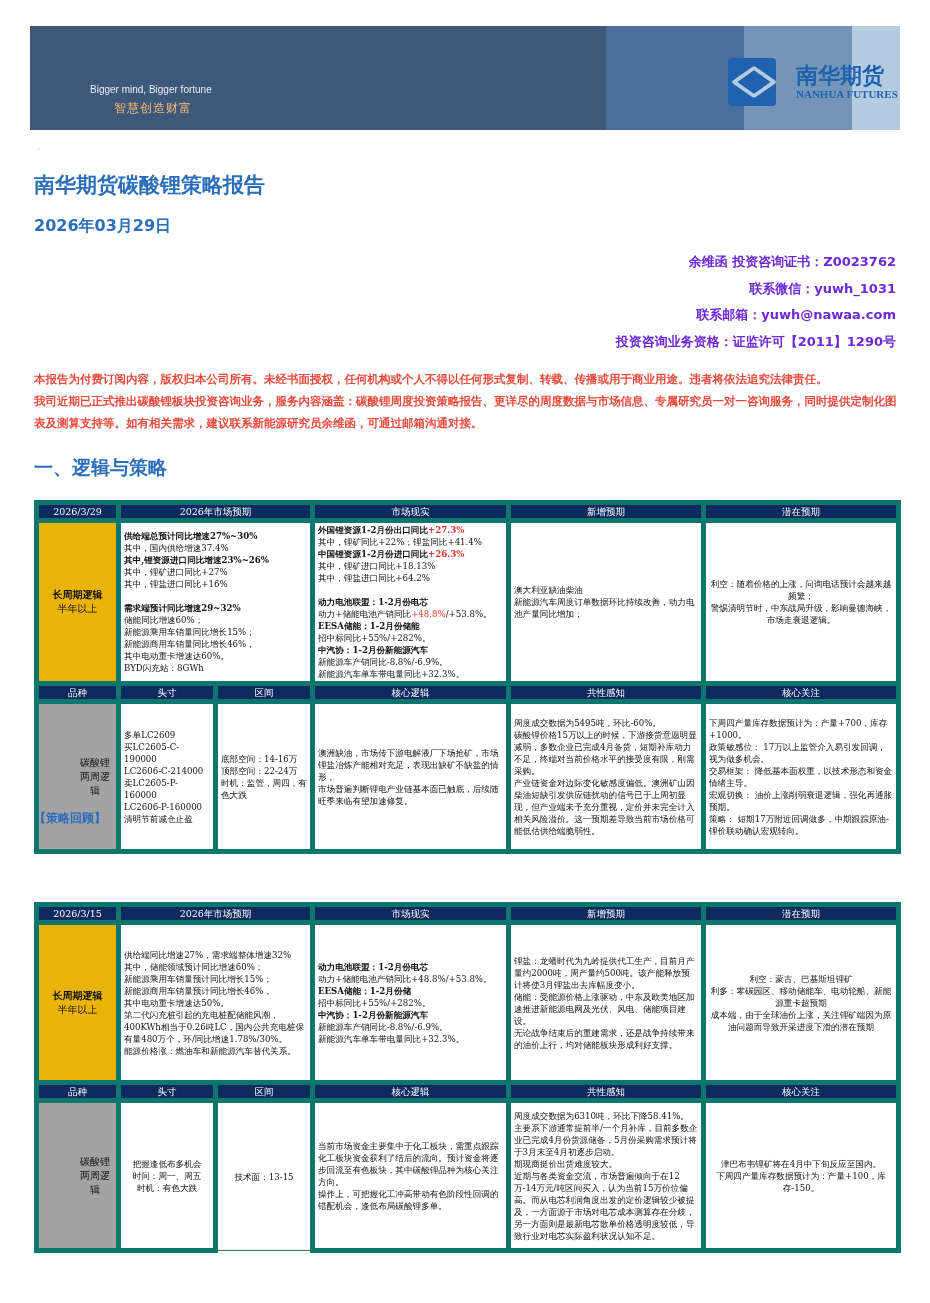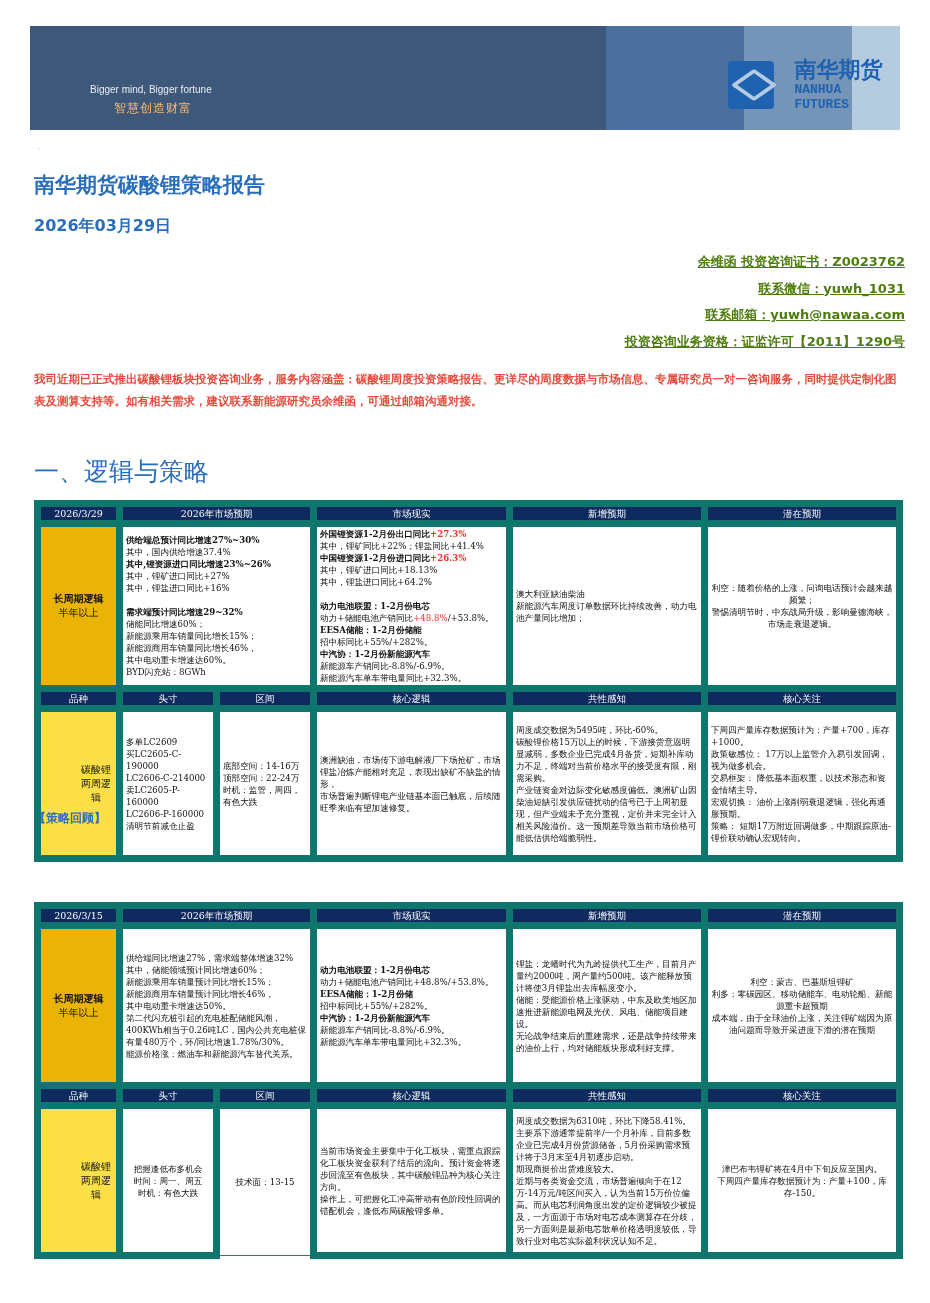--- a/index.html
+++ b/index.html
@@ -8,33 +8,33 @@
   .banner .band1 { position: absolute; left: 576px; top: 0; width: 138px; height: 104px; background: #4a6f9e; }
   .banner .band2 { position: absolute; left: 714px; top: 0; width: 138px; height: 104px; background: #7494b8; }
   .banner .band3 { position: absolute; left: 822px; top: 0; width: 48px; height: 104px; background: #b5cbe0; }
   .banner .slogan-en { position: absolute; left: 60px; top: 58px; color: #e8eef5; font-size: 10px; font-family: "Liberation Sans", sans-serif; }
   .banner .slogan-cn { position: absolute; left: 84px; top: 74px; color: #fdba74; font-size: 12px; letter-spacing: 1px; }
   .logo { position: absolute; left: 698px; top: 32px; display: flex; align-items: center; }
   .logo-mark { width: 48px; height: 48px; background: #1e62b0; border-radius: 4px; position: relative; }
   .logo-mark::before { content: ""; position: absolute; left: 12px; top: 10px; width: 20px; height: 20px; border: 4px solid #b5cbe0; transform: rotate(45deg) skew(-10deg,-10deg); border-radius: 3px; }
   .logo-text { margin-left: 20px; }
   .logo-cn { color: #1e62b0; font-size: 22px; font-weight: bold; line-height: 24px; }
-  .logo-en { color: #1e62b0; font-size: 13px; font-weight: bold; font-family: Liberation Mono, monospace; }
+  .logo-en { color: #1e62b0; font-size: 11px; font-weight: bold; font-family: Liberation Serif, serif; }
   .dot { position: absolute; left: 38px; top: 145px; font-size: 6px; color: #555; }
   .title { position: absolute; left: 34px; top: 171px; font-size: 21px; font-weight: bold; color: #2a6ebb; }
   .date { position: absolute; left: 34px; top: 216px; font-size: 16px; font-weight: bold; color: #2a6ebb; }
-  .contact { position: absolute; right: 25px; top: 249px; text-align: right; font-size: 13px; font-weight: bold; color: #4d7c0f; line-height: 26.5px; text-decoration: underline; }
+  .contact { position: absolute; right: 34px; top: 249px; text-align: right; font-size: 13px; font-weight: bold; color: #6d28d9; line-height: 26.5px; }
   .notice { position: absolute; left: 34px; top: 368px; width: 866px; color: #e84a3c; font-size: 11.5px; font-weight: bold; line-height: 22px; }
-  .sec-title { position: absolute; left: 34px; top: 455px; font-size: 25px; font-weight: normal; color: #2a6ebb; }
+  .sec-title { position: absolute; left: 34px; top: 455px; font-size: 19px; font-weight: bold; color: #2a6ebb; }
   .sub-title { position: absolute; left: 34px; top: 810px; font-size: 12px; font-weight: bold; color: #2a6ebb; }
   table.grid { position: absolute; border-collapse: collapse; table-layout: fixed; font-family: "DejaVu Serif", serif; font-size: 8.6px; color: #111; }
-  table.grid td { border: 7px solid #0f766e; vertical-align: middle; padding: 1px 3px; line-height: 12px; }
+  table.grid td { border: 5px solid #0f766e; vertical-align: middle; padding: 1px 3px; line-height: 12px; }
   table.grid td.hd { background: #0f2a5e; color: #fff; text-align: center; font-size: 9.5px; height: 14px; padding: 0 2px; line-height: 13px; }
   table.grid td.lbl { background: #eab308; text-align: center; font-weight: bold; font-size: 10px; line-height: 14px; }
-  table.grid td.lbl2 { background: #fde047; text-align: center; font-size: 10px; line-height: 14px; padding-left: 38px; }
+  table.grid td.lbl2 { background: #a3a3a3; text-align: center; font-size: 10px; line-height: 14px; padding-left: 38px; }
   table.grid td.c { text-align: center; }
   .b { font-weight: bold; }
   .red { color: #e8312a; text-align: right; }
   .ln { display: block; white-space: pre-wrap; }
   .gap { display: block; height: 12px; }
 </style>
 </head>
 <body>
 
 <div class="banner">
@@ -57,20 +57,21 @@
 <div class="date">2026年03月29日</div>
 
 <div class="contact">
   <div>余维函 投资咨询证书：Z0023762</div>
   <div>联系微信：yuwh_1031</div>
   <div>联系邮箱：yuwh@nawaa.com</div>
   <div>投资咨询业务资格：证监许可【2011】1290号</div>
 </div>
 
 <div class="notice">
+  <div>本报告为付费订阅内容，版权归本公司所有。未经书面授权，任何机构或个人不得以任何形式复制、转载、传播或用于商业用途。违者将依法追究法律责任。</div>
   <div>我司近期已正式推出碳酸锂板块投资咨询业务，服务内容涵盖：碳酸锂周度投资策略报告、更详尽的周度数据与市场信息、专属研究员一对一咨询服务，同时提供定制化图表及测算支持等。如有相关需求，建议联系新能源研究员余维函，可通过邮箱沟通对接。</div>
 </div>
 
 <div class="sec-title">一、逻辑与策略</div>
 
 <table class="grid" style="left:34px; top:500px; width:862px;">
   <colgroup>
     <col style="width:82px">
       <col style="width:97px">
       <col style="width:97px">

